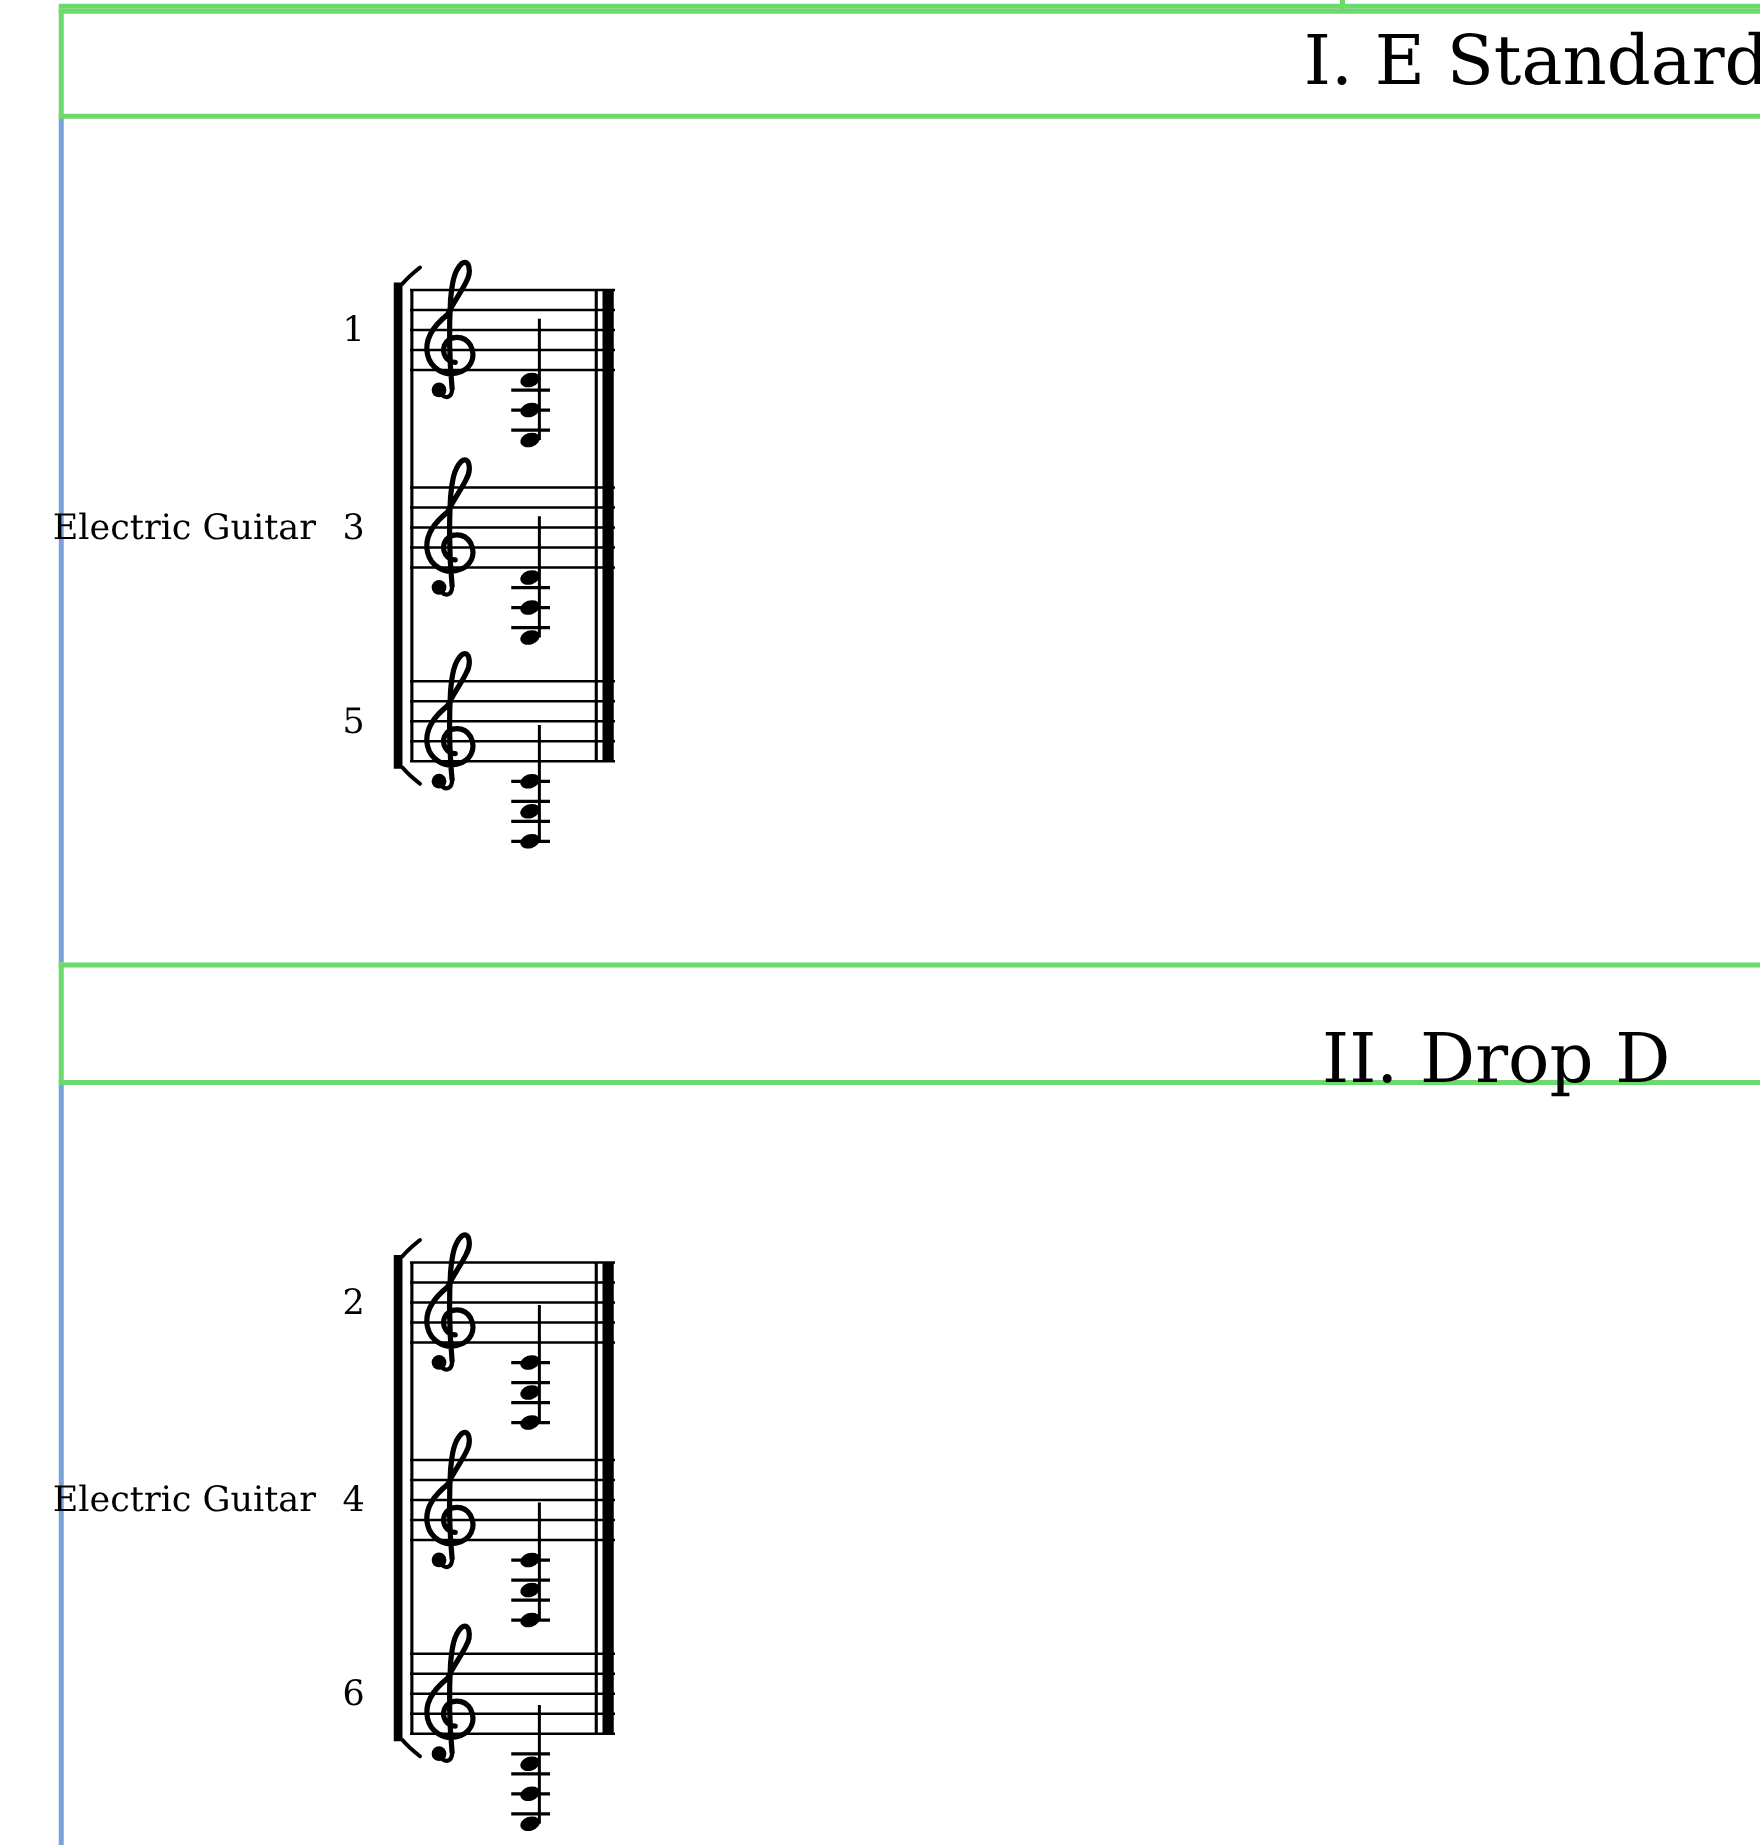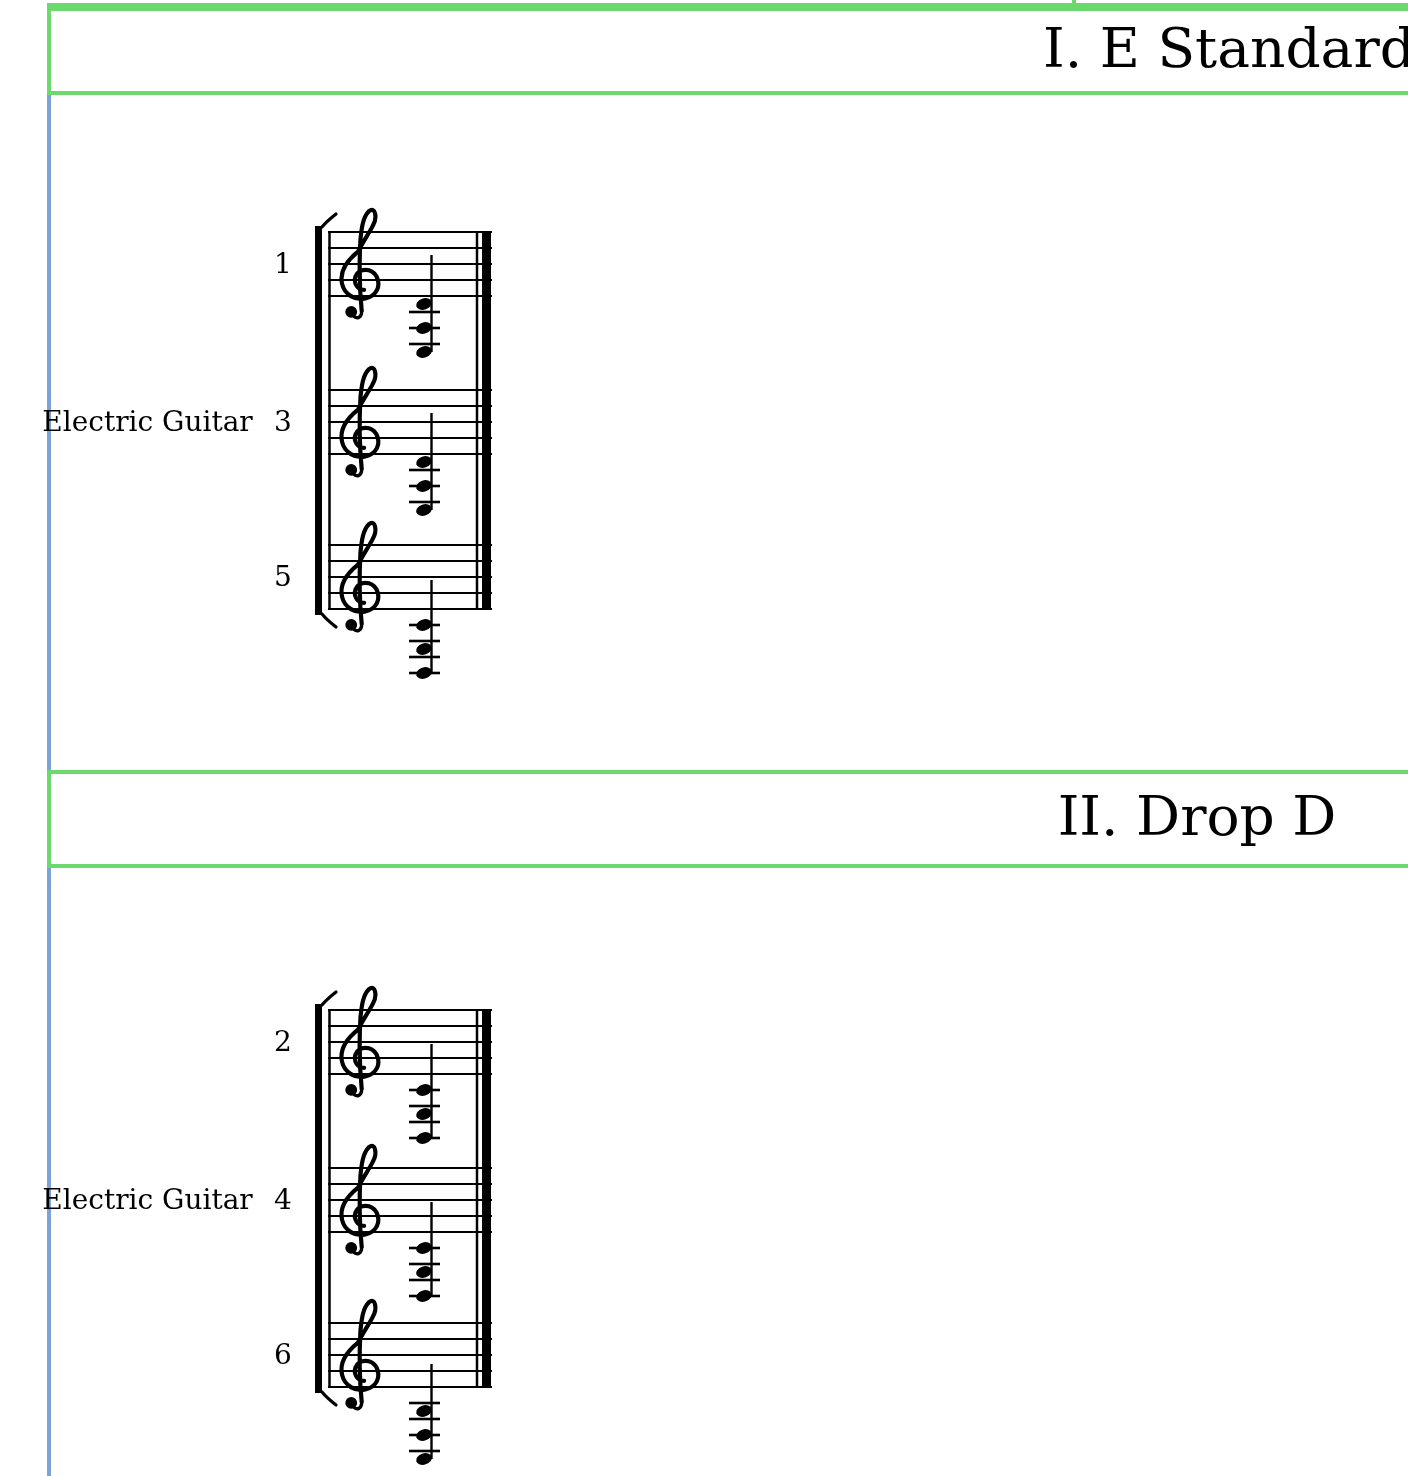--- a/index.html
+++ b/index.html
@@ -129,21 +129,21 @@
         <use href="#nh" x="112" y="473"></use>
         <line class="stem" x1="119.5" y1="380" x2="119.5" y2="473"></line>
       </g>
     </g>
 
     <line class="thinbar" x1="165" y1="32" x2="165" y2="409"></line>
     <rect x="170" y="32" width="9" height="377"></rect>
   </svg>
 
   <div class="tframe" style="top:770px;height:98px;">
-    <span class="t" style="left:1146px;">II. Drop D</span>
+    <span class="t" style="left:1146px;margin-top:30px;">II. Drop D</span>
   </div>
 
   <div class="guide" style="top:868px;height:608px;"></div>
 
   <span class="ilabel" style="top:1183px;">Electric Guitar</span>
   <span class="num" style="left:263px;top:1026px;">2</span>
   <span class="num" style="left:263px;top:1184px;">4</span>
   <span class="num" style="left:263px;top:1339px;">6</span>
 
   <svg class="system" style="left:312px;top:978px;" width="190" height="500" viewBox="0 0 190 500">

